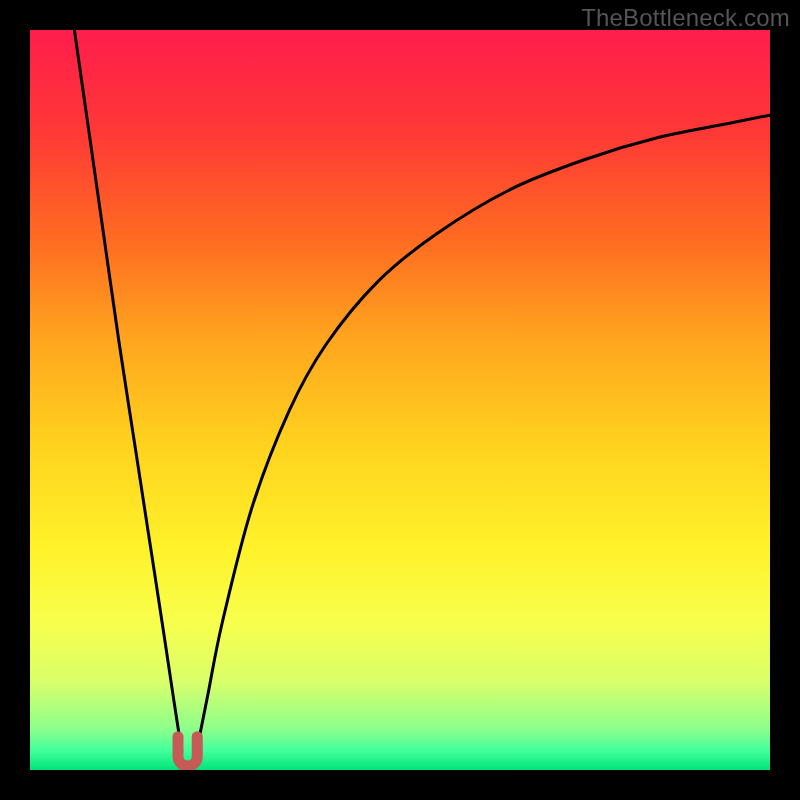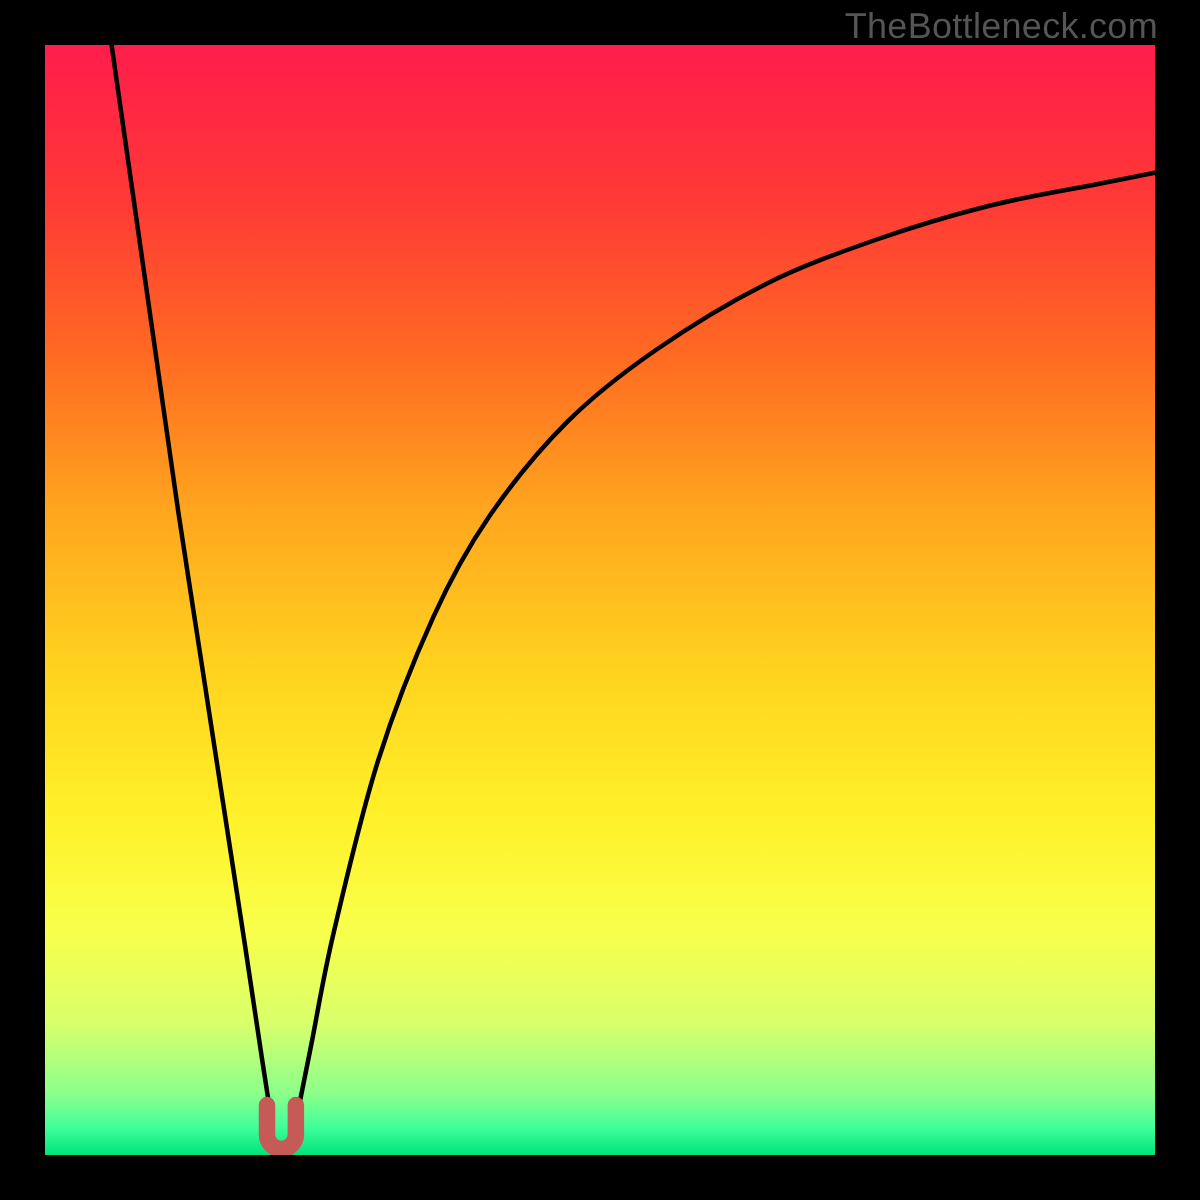--- a/index.html
+++ b/index.html
@@ -12,21 +12,21 @@
     font-family: Arial, Helvetica, sans-serif;
   }
   .frame {
     position: absolute;
     inset: 0;
     background: #000;
   }
   .watermark {
     position: absolute;
     top: 4px;
-    right: 28px;
+    right: 10px;
     color: #555;
     font-size: 24px;
     font-weight: 500;
     letter-spacing: 0.2px;
     user-select: none;
   }
   svg {
     position: absolute;
     left: 30px;
     top: 30px;

